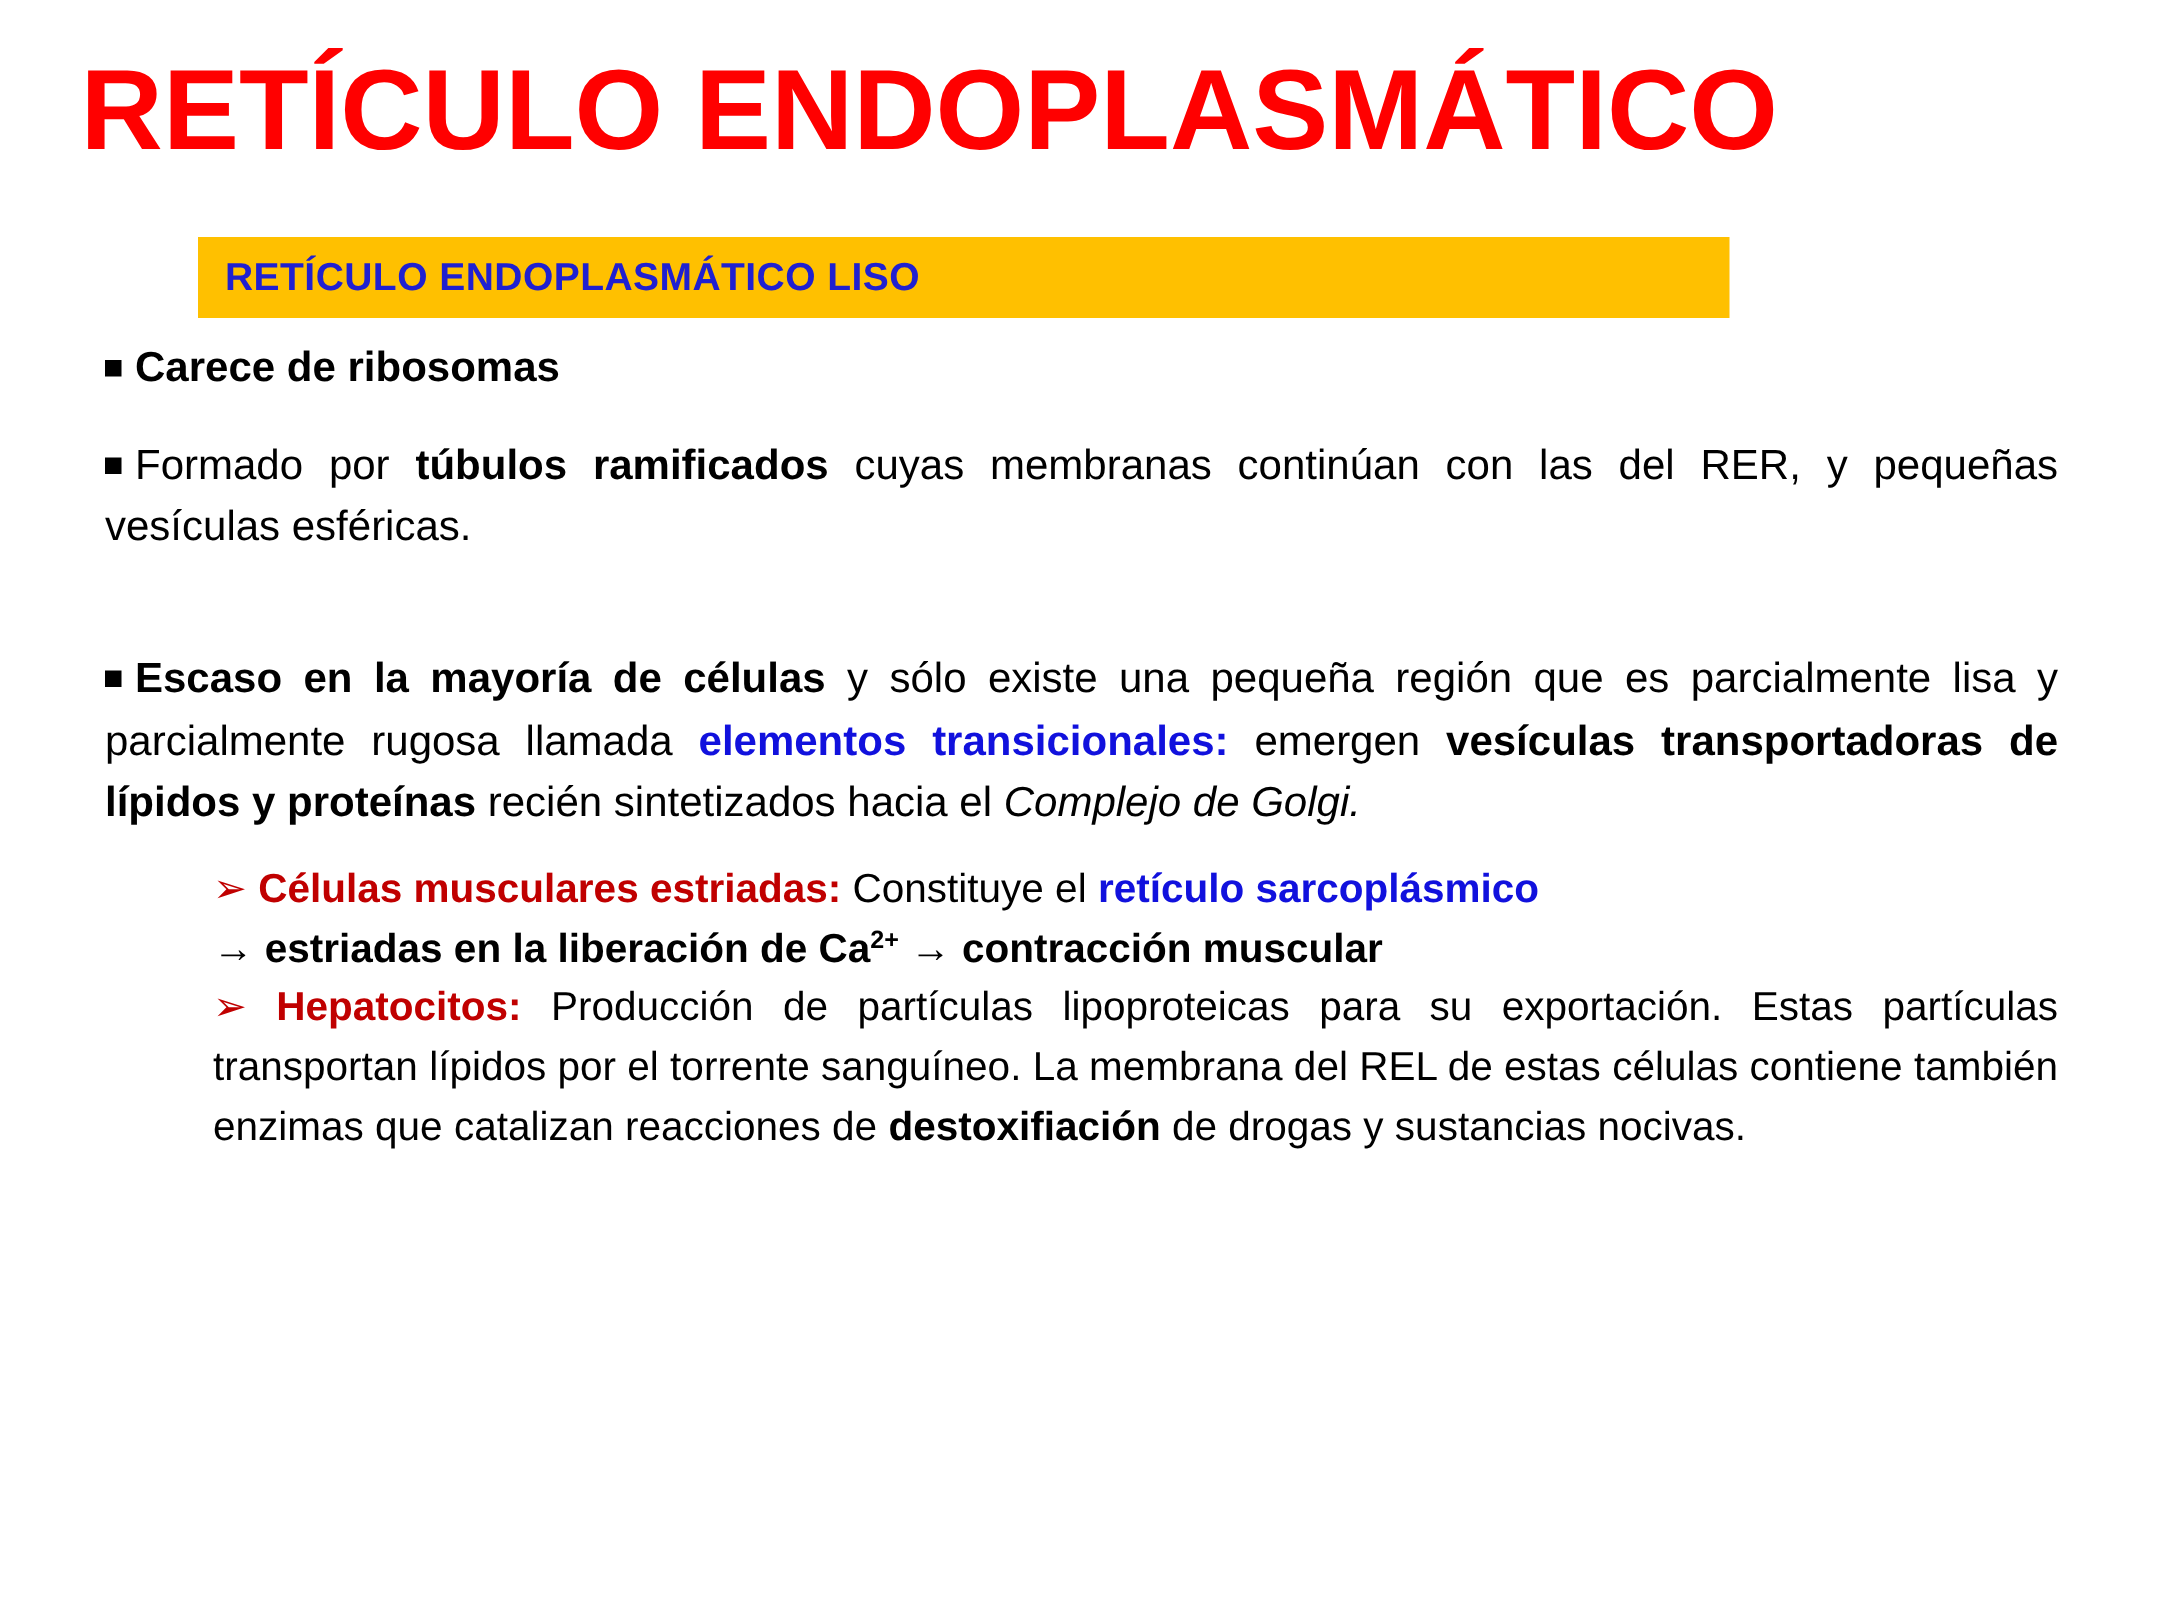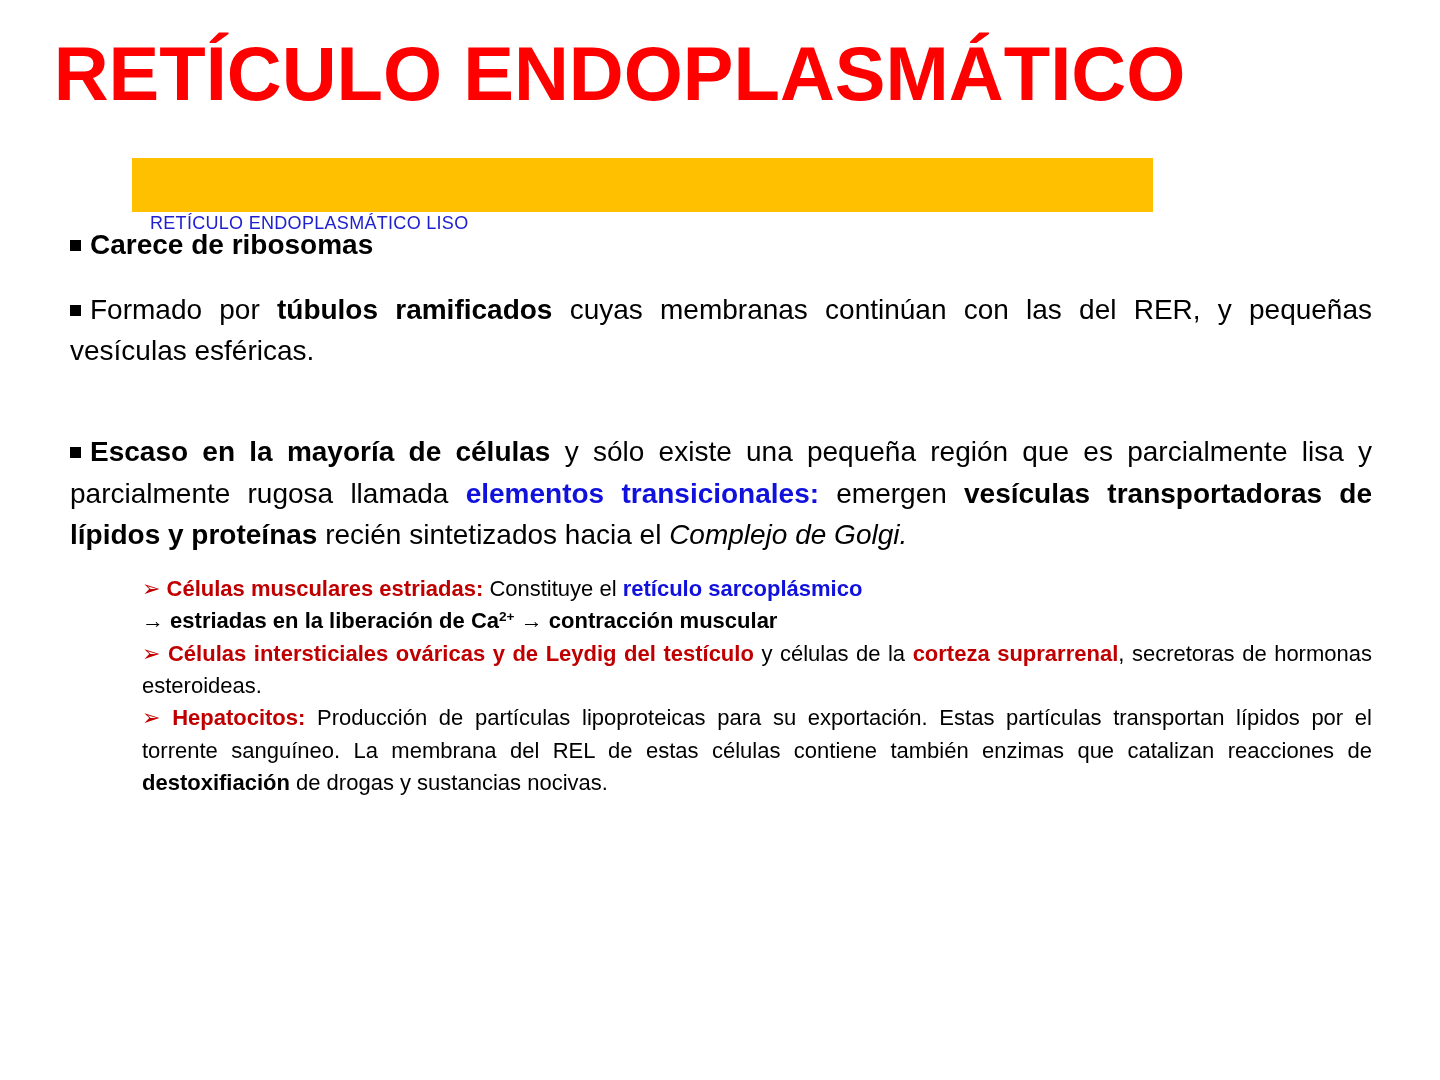--- a/index.html
+++ b/index.html
@@ -37,26 +37,25 @@
     left: 132px;
     top: 158px;
     width: 1021px;
     height: 54px;
     background: #FFC000;
   }
   .banner-label {
     position: absolute;
     left: 18px;
     top: 11px;
-    font-size: 18px;
-    font-weight: normal;
+    font-size: 26px;
+    font-weight: bold;
     color: #2020D0;
     letter-spacing: 0.3px;
     white-space: nowrap;
-    margin-top: 44px;
   }
 
   
   .body-area {
     position: absolute;
     left: 70px;
     top: 224px;
     width: 1302px;
   }
 
@@ -86,21 +85,21 @@
   .dred-arrow { color: #C00000; font-weight: normal; }
 
   .gap-a { height: 24px; }
   .gap-b { height: 20px; }
   .gap-c { height: 18px; }
 
   .sub {
     position: relative;
     margin-left: 72px;
     width: 1230px;
-    font-size: 22px;
+    font-size: 27px;
     line-height: 1.47;
     text-align: justify;
     text-justify: inter-word;
   }
 
   sup { font-size: 0.62em; vertical-align: 0.55em; }
 </style>
 </head>
 <body>
 
@@ -136,23 +135,19 @@
 
   <div class="gap-c"></div>
 
 
   <div class="sub">
     <span class="dred-arrow">➢</span>
     <span class="dred">Células musculares estriadas:</span><span> Constituye el </span><span class="blue">retículo sarcoplásmico</span><br>
     <span>→</span><span class="b"> estriadas en la liberación de Ca</span><sup class="b">2+</sup><span class="b"> → contracción muscular</span>
   </div>
 
-  <div class="sub">
-    <span class="dred-arrow">➢</span>
-    <span class="dred">Células intersticiales ováricas y de Leydig del testículo</span><span> y células de la </span><span class="dred">corteza suprarrenal</span><span>, secretoras de hormonas esteroideas.</span>
-  </div>
 
   <div class="sub">
     <span class="dred-arrow">➢</span>
     <span class="dred">Hepatocitos:</span><span> Producción de partículas lipoproteicas para su exportación. Estas partículas transportan lípidos por el torrente sanguíneo. La membrana del REL de estas células contiene también enzimas que catalizan reacciones de </span><span class="b">destoxifiación</span><span> de drogas y sustancias nocivas.</span>
   </div>
 
 </div>
 
 </body></html>

